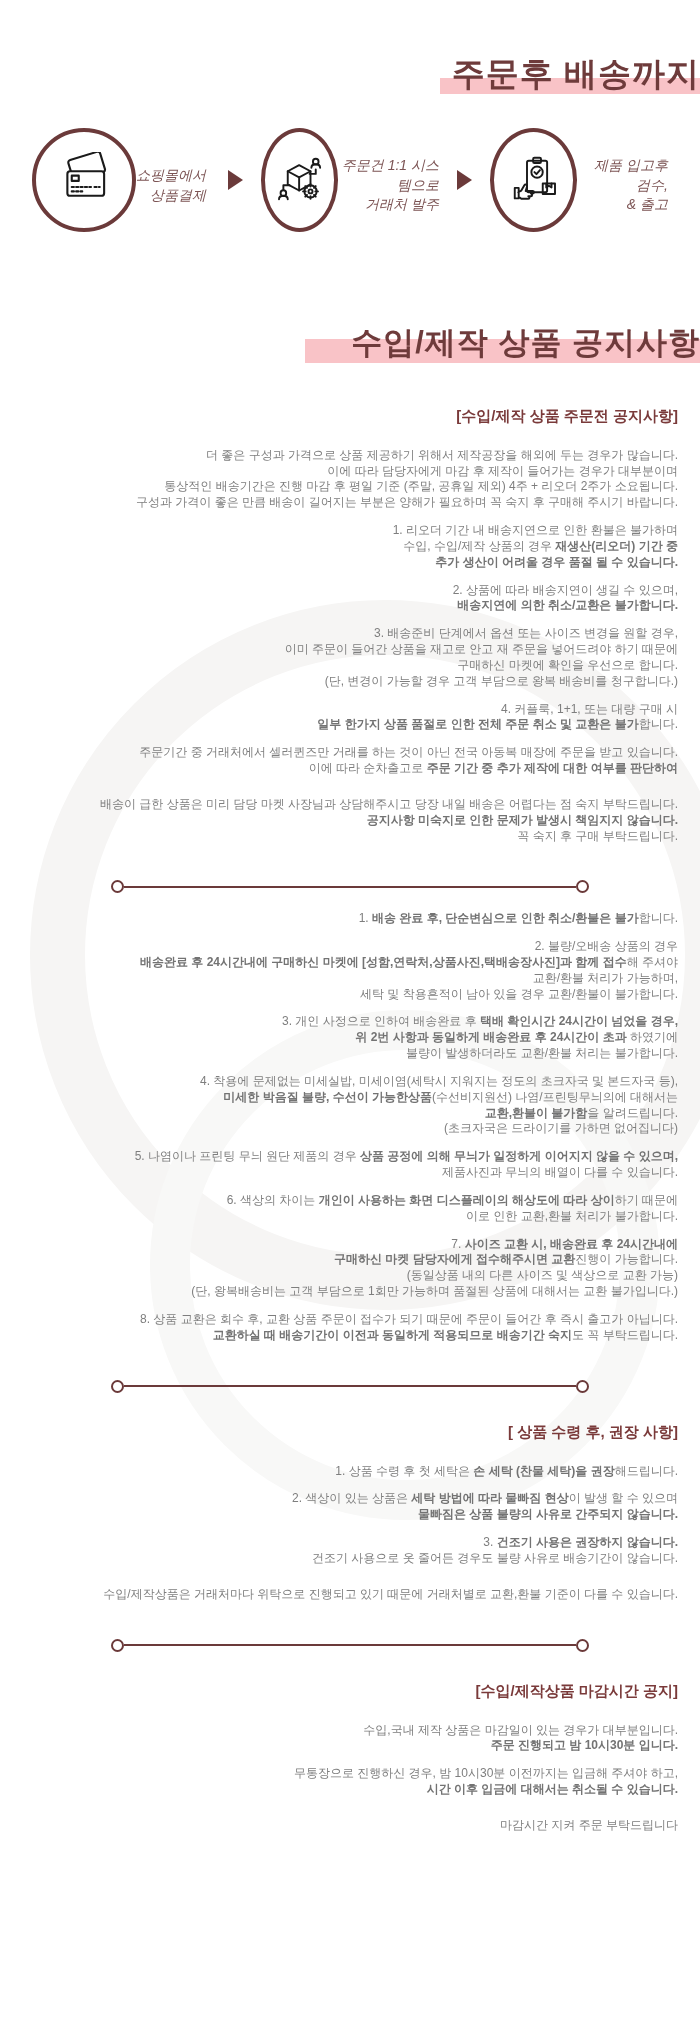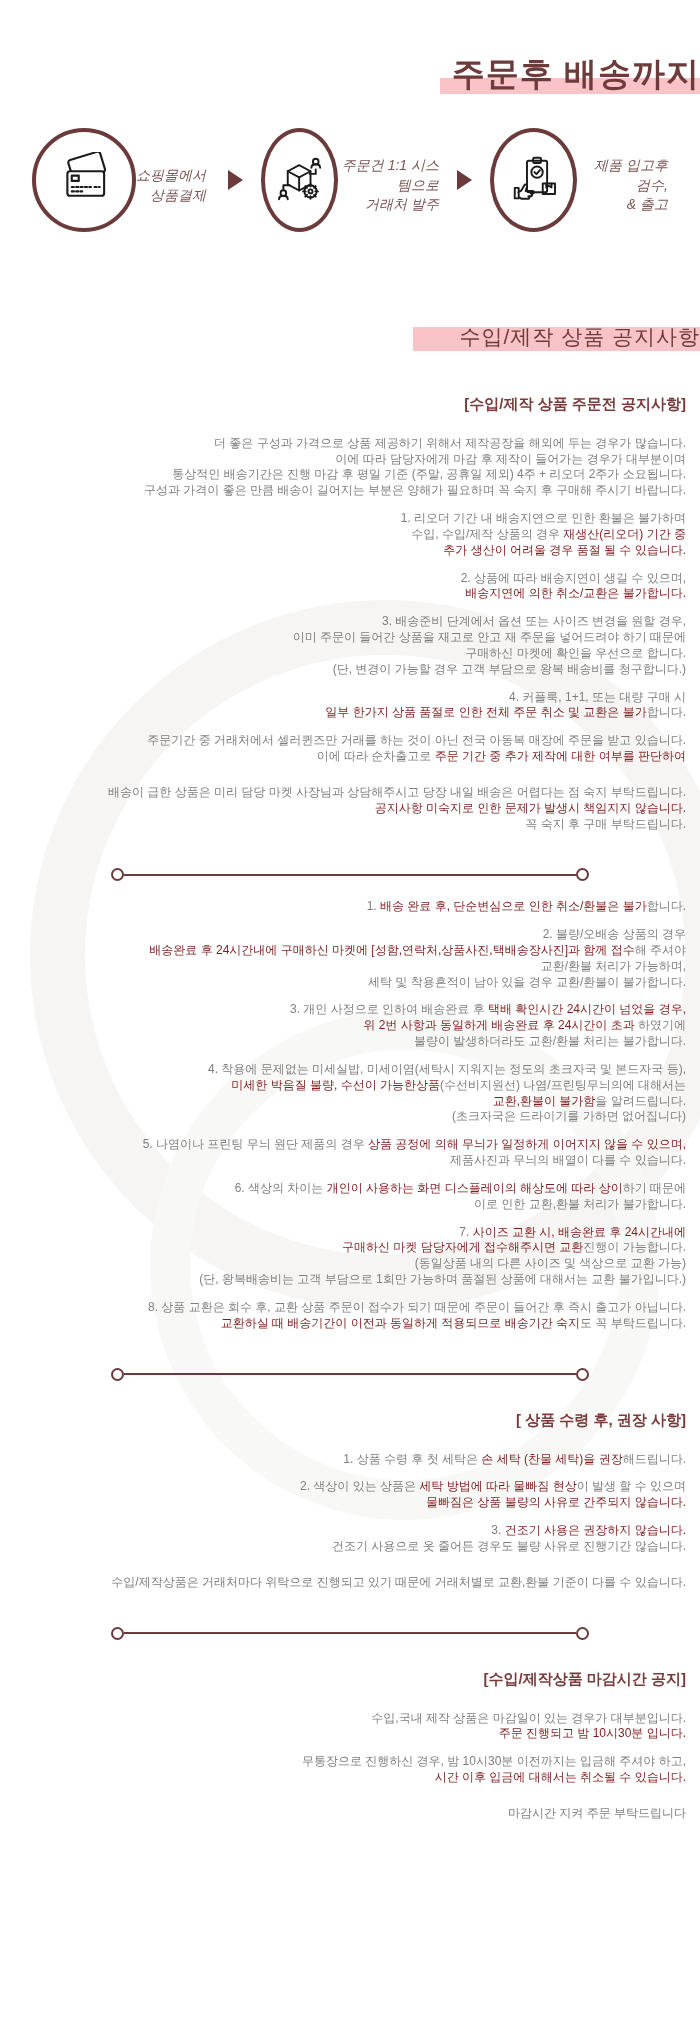--- a/index.html
+++ b/index.html
@@ -8,42 +8,42 @@
     overflow:hidden;text-align:right;
     font-family:"Liberation Sans", sans-serif;
   }
   .wm{position:absolute;border-radius:50%;pointer-events:none;z-index:0;}
   .wm1{top:600px;left:30px;width:600px;height:600px;border:55px solid #f6f5f4;}
   .wm2{top:1010px;left:150px;width:430px;height:430px;border:40px solid #f8f8f7;}
   .content{position:relative;z-index:1;}
 
   
   .big-title{margin:0;padding-top:54px;font-size:33px;line-height:1.2;font-weight:bold;color:#6e3b3b;letter-spacing:1px;}
-  .big-title2{margin:92px 0 12px;font-size:21px;line-height:1.2;font-weight:normal;color:#6e3b3b;letter-spacing:1px;}
+  .big-title2{margin:92px 0 12px;font-size:31px;line-height:1.2;font-weight:bold;color:#6e3b3b;letter-spacing:1px;}
   .hl{position:relative;display:inline-block;z-index:0;}
   .hl::after{content:"";position:absolute;z-index:-1;left:-12px;right:-12px;bottom:0;height:16px;background:#f9c3c7;}
   .hl2{position:relative;display:inline-block;z-index:0;}
   .hl2::after{content:"";position:absolute;z-index:-1;left:-46px;right:-46px;bottom:-2px;height:24px;background:#f9c3c7;}
 
   
   .steps{display:flex;justify-content:center;align-items:flex-start;gap:18px;margin-top:34px;}
   .step{width:178px;display:flex;flex-direction:row;align-items:center;font-style:italic;}
   .circle{width:96px;height:96px;border:4px solid #6b3a3a;border-radius:50%;background:#fff;
           display:flex;align-items:center;justify-content:center;}
   .caption{margin-top:12px;font-size:14px;line-height:1.4;color:#7c5454;white-space:pre-line;}
   .arrow{width:0;height:0;margin-top:42px;border-left:15px solid #6b3a3a;border-top:10px solid transparent;border-bottom:10px solid transparent;}
 
   
-  .sections{margin-top:46px;padding:0 14px;}
+  .sections{margin-top:46px;padding:0 22px;}
   .sec-heading{font-size:15px;font-weight:bold;color:#7a3a3a;margin:30px 0 22px;}
   .sec-heading:first-child{margin-top:0;}
   .para{font-size:12px;color:#7e7e7e;line-height:1.32;margin:0 0 12px;}
   .para.sp{margin-top:20px;}
   .line{display:block;}
-  .red{color:#7f1d1d;font-weight:normal;}
+  .red{color:#737373;font-weight:bold;}
 
   .divider{display:flex;align-items:center;margin:36px auto 18px;width:478px;}
   .dot{width:9px;height:9px;border:2.5px solid #6b3a3a;border-radius:50%;background:#fff;flex:none;}
   .bar{flex:1;height:2.5px;background:#6b3a3a;}
 
   svg{display:block;}
 </style>
 </head>
 <body>
 
@@ -200,21 +200,21 @@
         <div class="sec-heading">[ 상품 수령 후, 권장 사항]</div>
         <p class="para">
           <span class="line"><span>1. 상품 수령 후 첫 세탁은 </span><span class="red">손 세탁 (찬물 세탁)을 권장</span><span>해드립니다.</span></span>
         </p>
         <p class="para">
           <span class="line"><span>2. 색상이 있는 상품은 </span><span class="red">세탁 방법에 따라 물빠짐 현상</span><span>이 발생 할 수 있으며</span></span>
           <span class="line"><span class="red">물빠짐은 상품 불량의 사유로 간주되지 않습니다.</span></span>
         </p>
         <p class="para">
           <span class="line"><span>3. </span><span class="red">건조기 사용은 권장하지 않습니다.</span></span>
-          <span class="line"><span>건조기 사용으로 옷 줄어든 경우도 불량 사유로 진행기간 않습니다.</span></span>
+          <span class="line"><span>건조기 사용으로 옷 줄어든 경우도 불량 사유로 배송기간이 않습니다.</span></span>
         </p>
         <p class="para sp">
           <span class="line"><span>수입/제작상품은 거래처마다 위탁으로 진행되고 있기 때문에 거래처별로 교환,환불 기준이 다를 수 있습니다.</span></span>
         </p>
         <div class="divider">
           <span class="dot"></span>
           <span class="bar"></span>
           <span class="dot"></span>
         </div>
         <div class="sec-heading">[수입/제작상품 마감시간 공지]</div>

